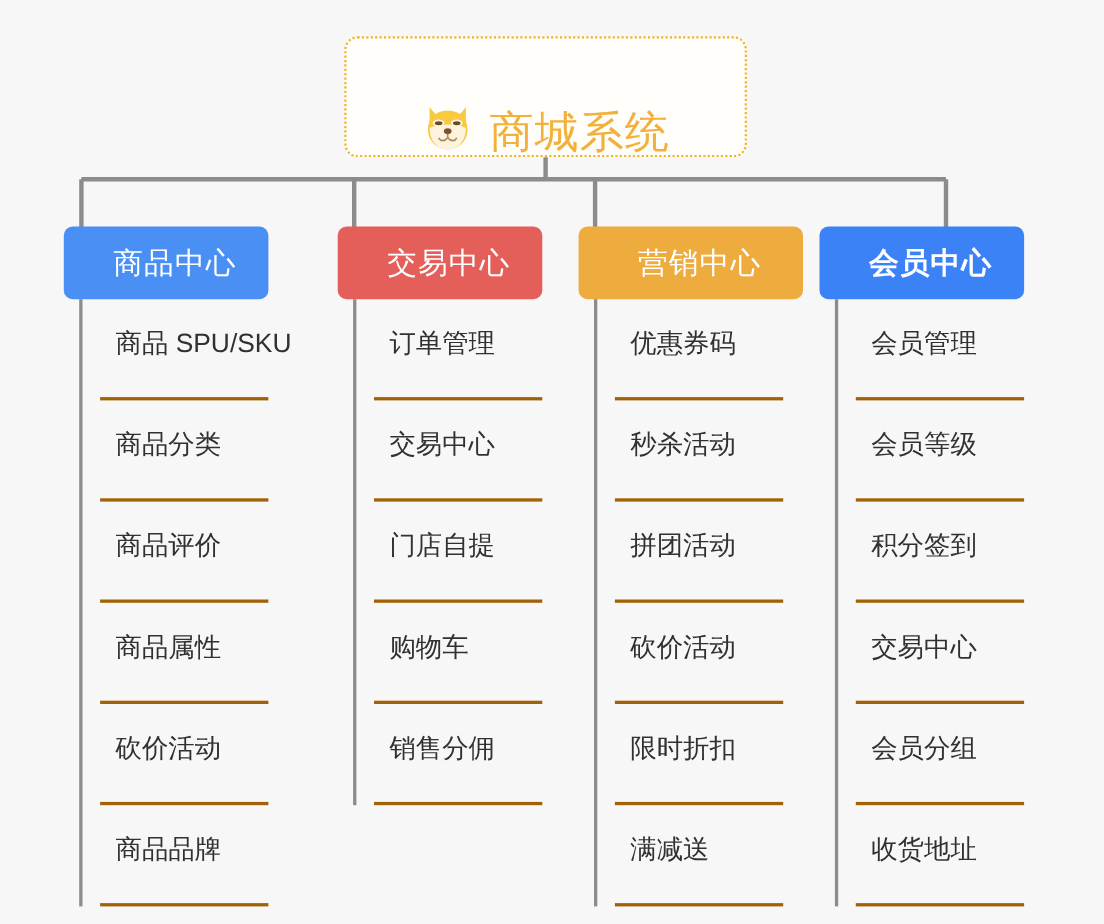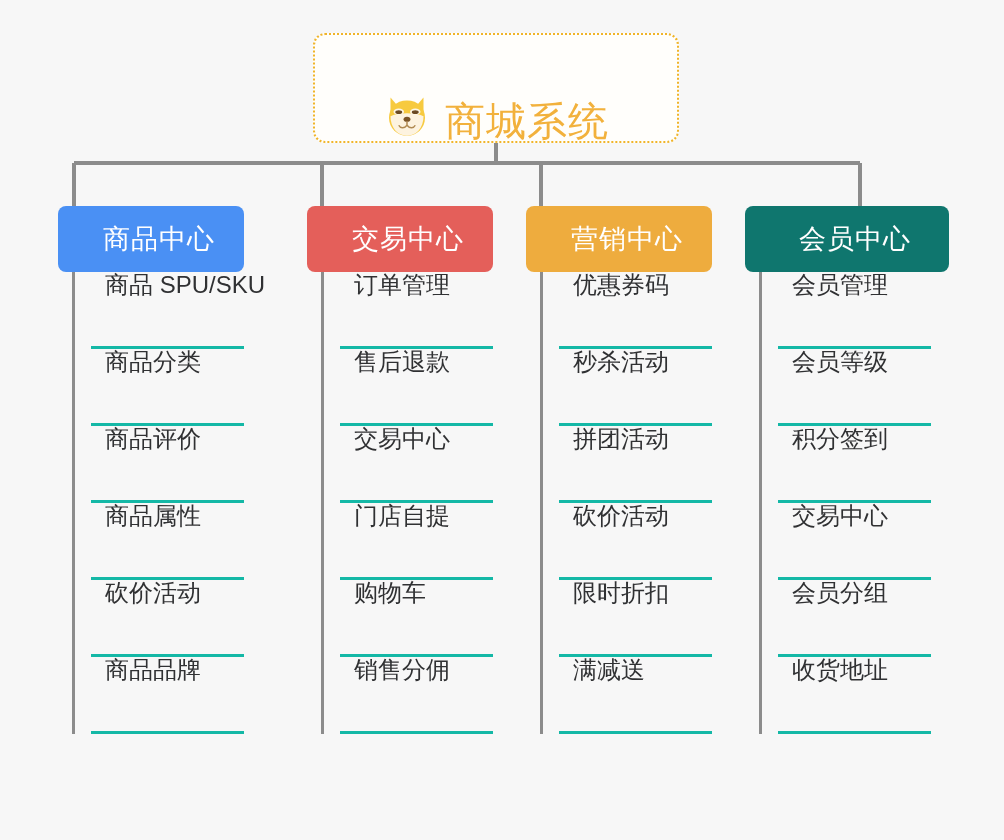--- a/index.html
+++ b/index.html
@@ -81,25 +81,25 @@
 
   .leaf-list {
     position: relative;
     margin-top: 0;
     padding-left: 16px;
     border-left: 3px solid #8c8c8c;
     margin-left: 14px;
   }
   .leaf-item {
     position: relative;
-    height: 77px;
+    height: 92px;
     box-sizing: border-box;
     display: flex;
-    align-items: flex-start;
-    border-bottom: 3px solid #14b8a6;
+    align-items: center;
+    border-bottom: 3px solid #a16207;
   }
   .leaf-label {
     font-size: 24px;
     color: #303133;
     white-space: nowrap;
     padding: 0 12px 6px 14px;
     line-height: 1.1;
   }
 </style>
 </head>
@@ -165,39 +165,36 @@
 
   <div class="branch" style="left:307px;width:186px;">
     <div class="branch-header" style="background:#e45f5a;width:186px;">
       <span>交易中心</span>
     </div>
     <div class="leaf-list">
       <div class="leaf-item">
           <span class="leaf-label">订单管理</span>
         </div>
       <div class="leaf-item">
-          <span class="leaf-label">售后退款</span>
-        </div>
-      <div class="leaf-item">
           <span class="leaf-label">交易中心</span>
         </div>
       <div class="leaf-item">
           <span class="leaf-label">门店自提</span>
         </div>
       <div class="leaf-item">
           <span class="leaf-label">购物车</span>
         </div>
       <div class="leaf-item">
           <span class="leaf-label">销售分佣</span>
         </div>
     </div>
   </div>
 
   <div class="branch" style="left:526px;width:186px;">
-    <div class="branch-header" style="background:#eeac3e;width:186px;">
+    <div class="branch-header" style="background:#eeac3e;width:204px;">
       <span>营销中心</span>
     </div>
     <div class="leaf-list">
       <div class="leaf-item">
           <span class="leaf-label">优惠券码</span>
         </div>
       <div class="leaf-item">
           <span class="leaf-label">秒杀活动</span>
         </div>
       <div class="leaf-item">
@@ -209,21 +206,21 @@
       <div class="leaf-item">
           <span class="leaf-label">限时折扣</span>
         </div>
       <div class="leaf-item">
           <span class="leaf-label">满减送</span>
         </div>
     </div>
   </div>
 
   <div class="branch" style="left:745px;width:186px;">
-    <div class="branch-header" style="background:#0f766e;width:204px;">
+    <div class="branch-header" style="background:#3b82f6;width:186px;font-weight:bold;">
       <span>会员中心</span>
     </div>
     <div class="leaf-list">
       <div class="leaf-item">
           <span class="leaf-label">会员管理</span>
         </div>
       <div class="leaf-item">
           <span class="leaf-label">会员等级</span>
         </div>
       <div class="leaf-item">

